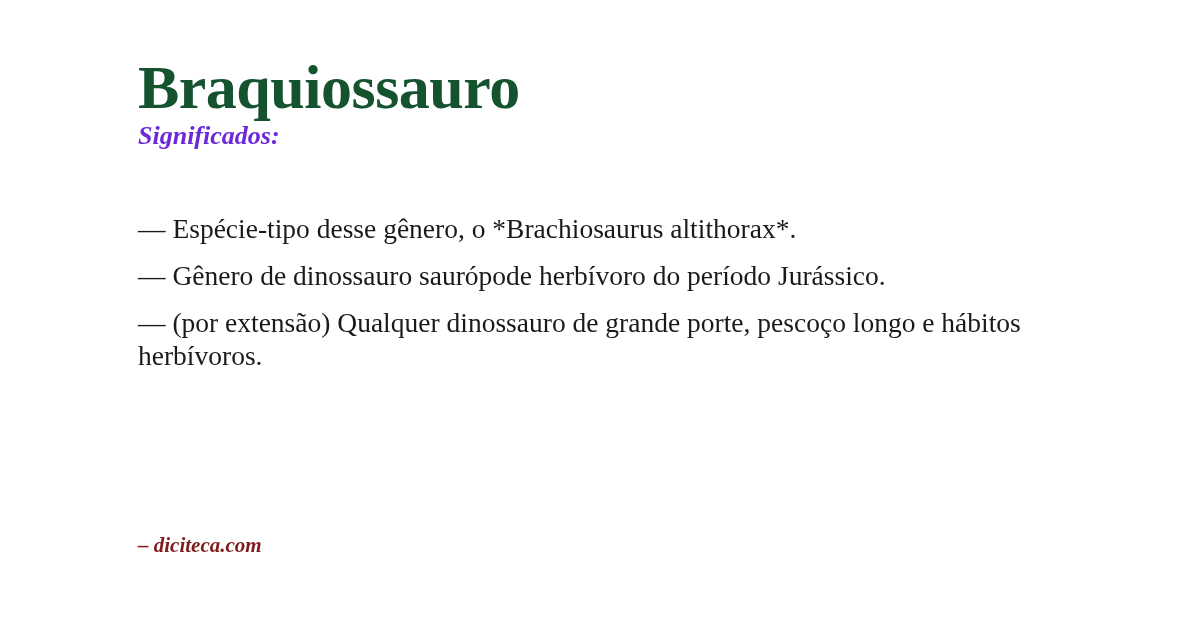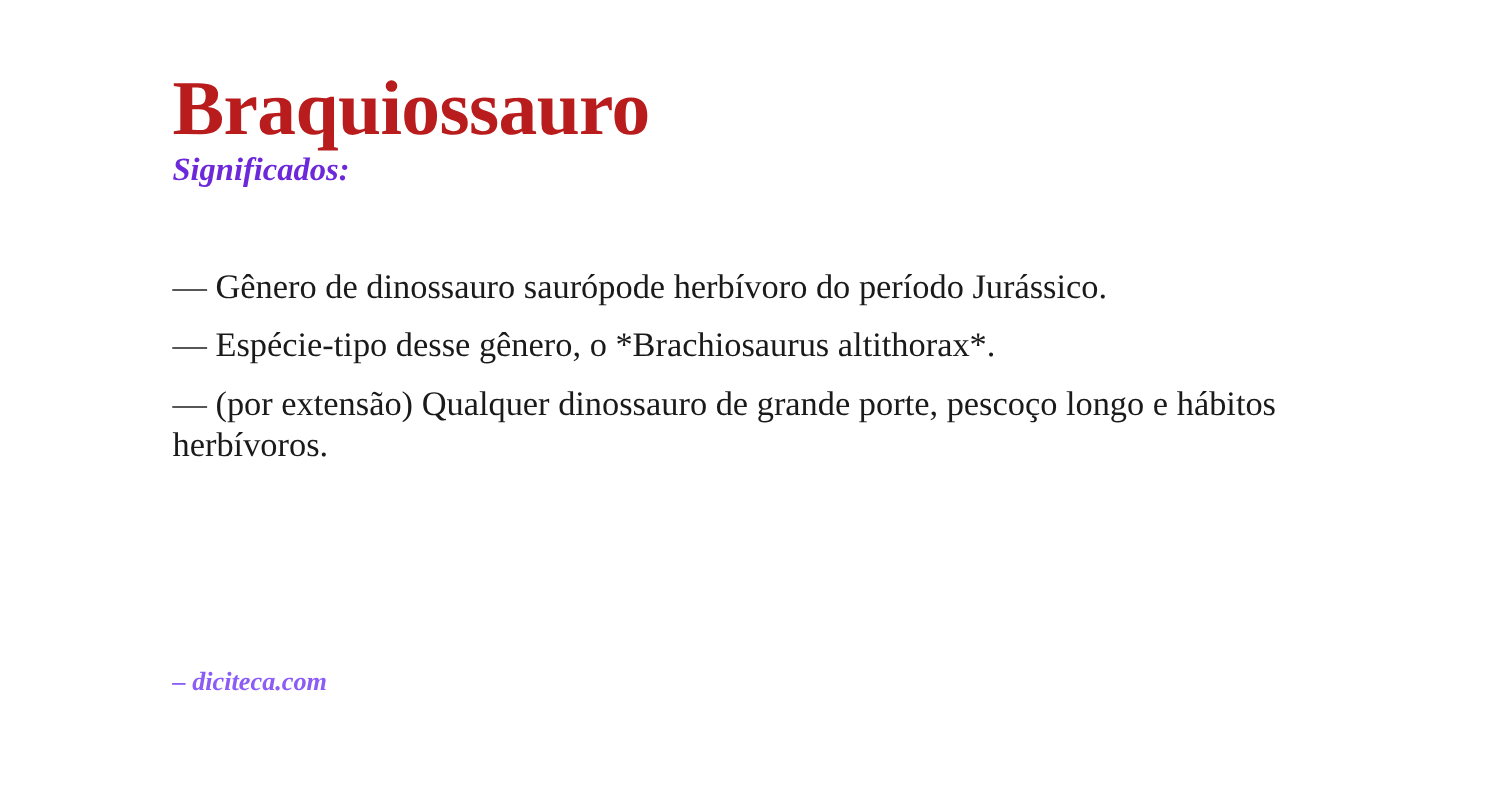--- a/index.html
+++ b/index.html
@@ -32,21 +32,21 @@
     top: 56px;
     right: 130px;
   }
 
   .title {
     font-family: "Liberation Serif", "DejaVu Serif", serif;
     font-size: 62px;
     font-weight: 700;
     line-height: 1.02;
     letter-spacing: -0.5px;
-    color: #b91c1c;
+    color: #14532d;
     margin: 0;
     white-space: nowrap;
   }
 
   .subtitle {
     font-family: "Liberation Serif", "DejaVu Serif", serif;
     font-size: 26px;
     font-weight: 700;
     font-style: italic;
     color: #6d28d9;
@@ -81,39 +81,39 @@
     position: absolute;
     left: 138px;
     top: 533px;
   }
 
   .source {
     font-family: "Liberation Serif", "DejaVu Serif", serif;
     font-size: 21px;
     font-weight: 700;
     font-style: italic;
-    color: #8b5cf6;
+    color: #7f1d1d;
     margin: 0;
     line-height: 1.2;
     white-space: nowrap;
   }
 </style>
 </head>
 <body>
 
 <div class="card">
 
   <div class="header">
     <h1 class="title">Braquiossauro</h1>
     <div class="subtitle">Significados:</div>
   </div>
 
   <div class="definitions">
+    <p class="definition">— Espécie-tipo desse gênero, o *Brachiosaurus altithorax*.</p>
     <p class="definition">— Gênero de dinossauro saurópode herbívoro do período Jurássico.</p>
-    <p class="definition">— Espécie-tipo desse gênero, o *Brachiosaurus altithorax*.</p>
     <p class="definition">— (por extensão) Qualquer dinossauro de grande porte, pescoço longo e hábitos herbívoros.</p>
   </div>
 
   <div class="footer">
     <p class="source">– diciteca.com</p>
   </div>
 
 </div>
 
 </body></html>

